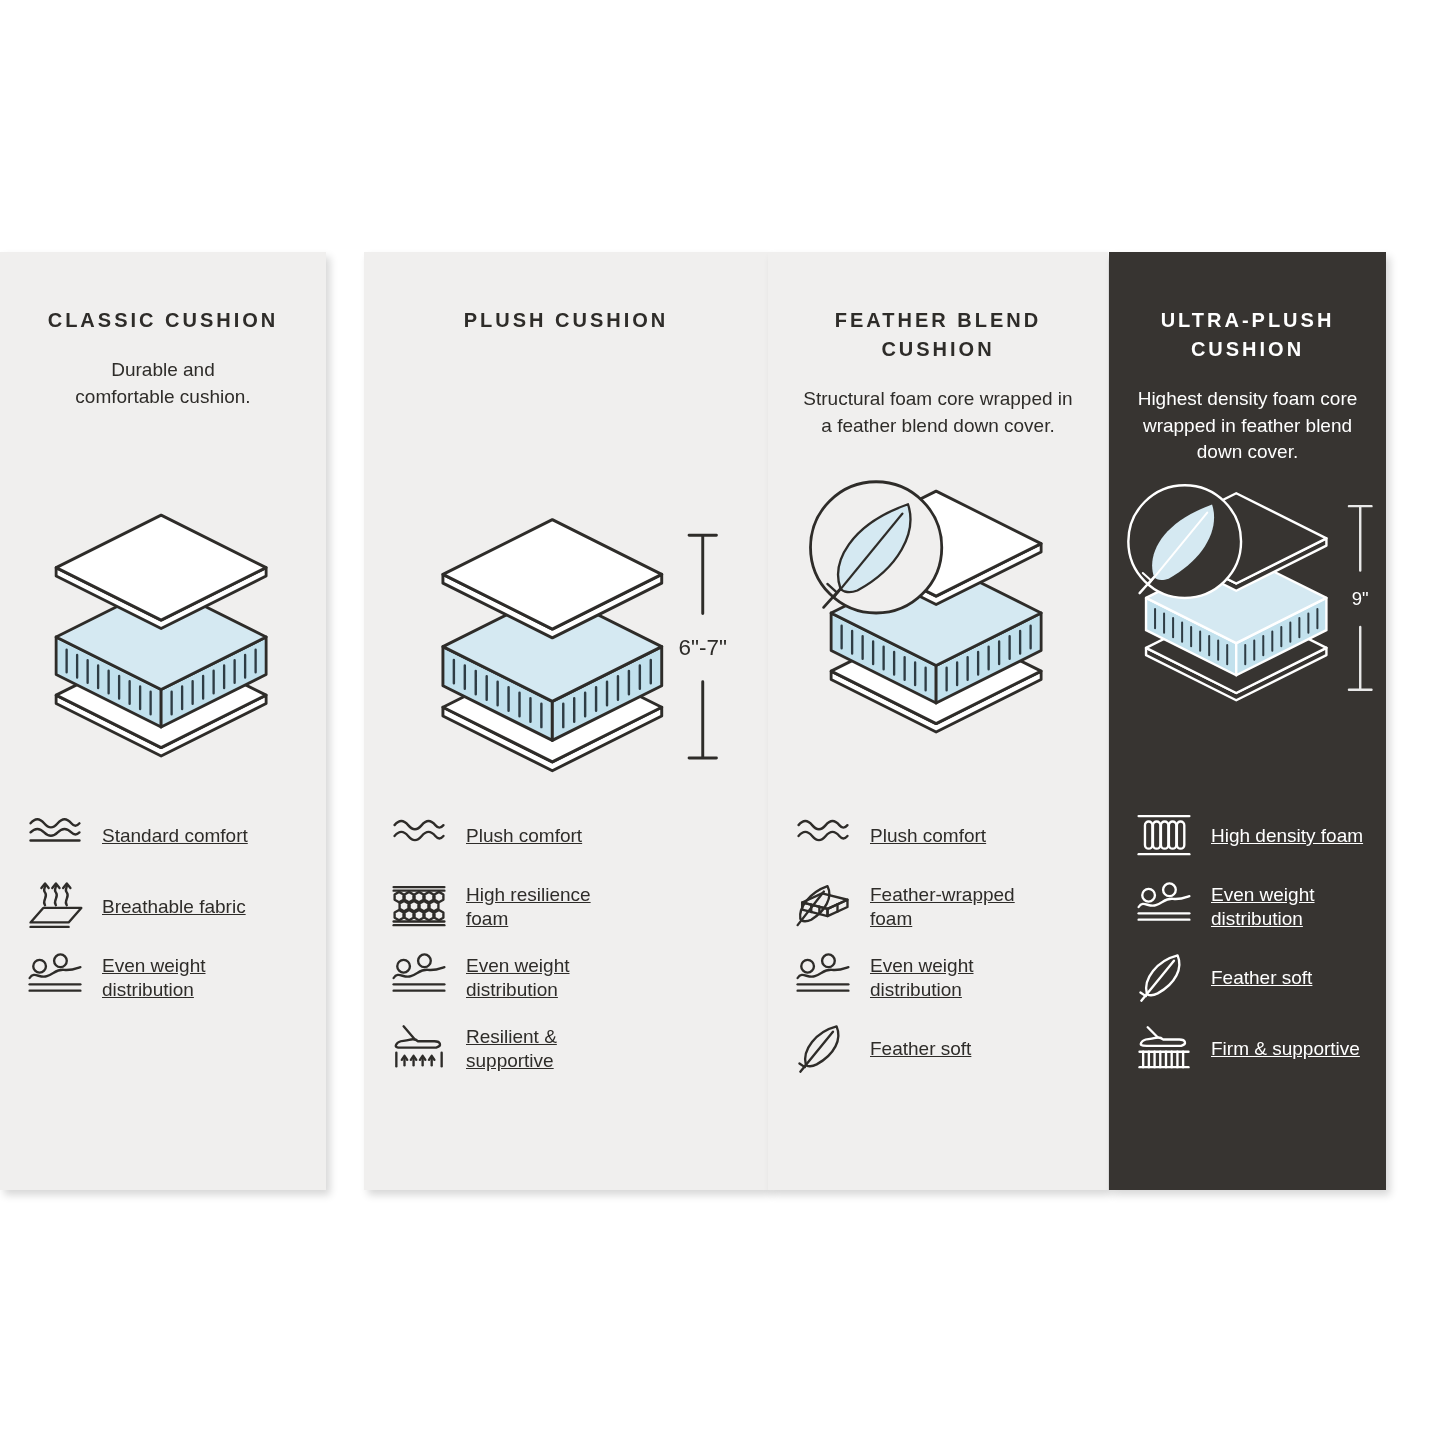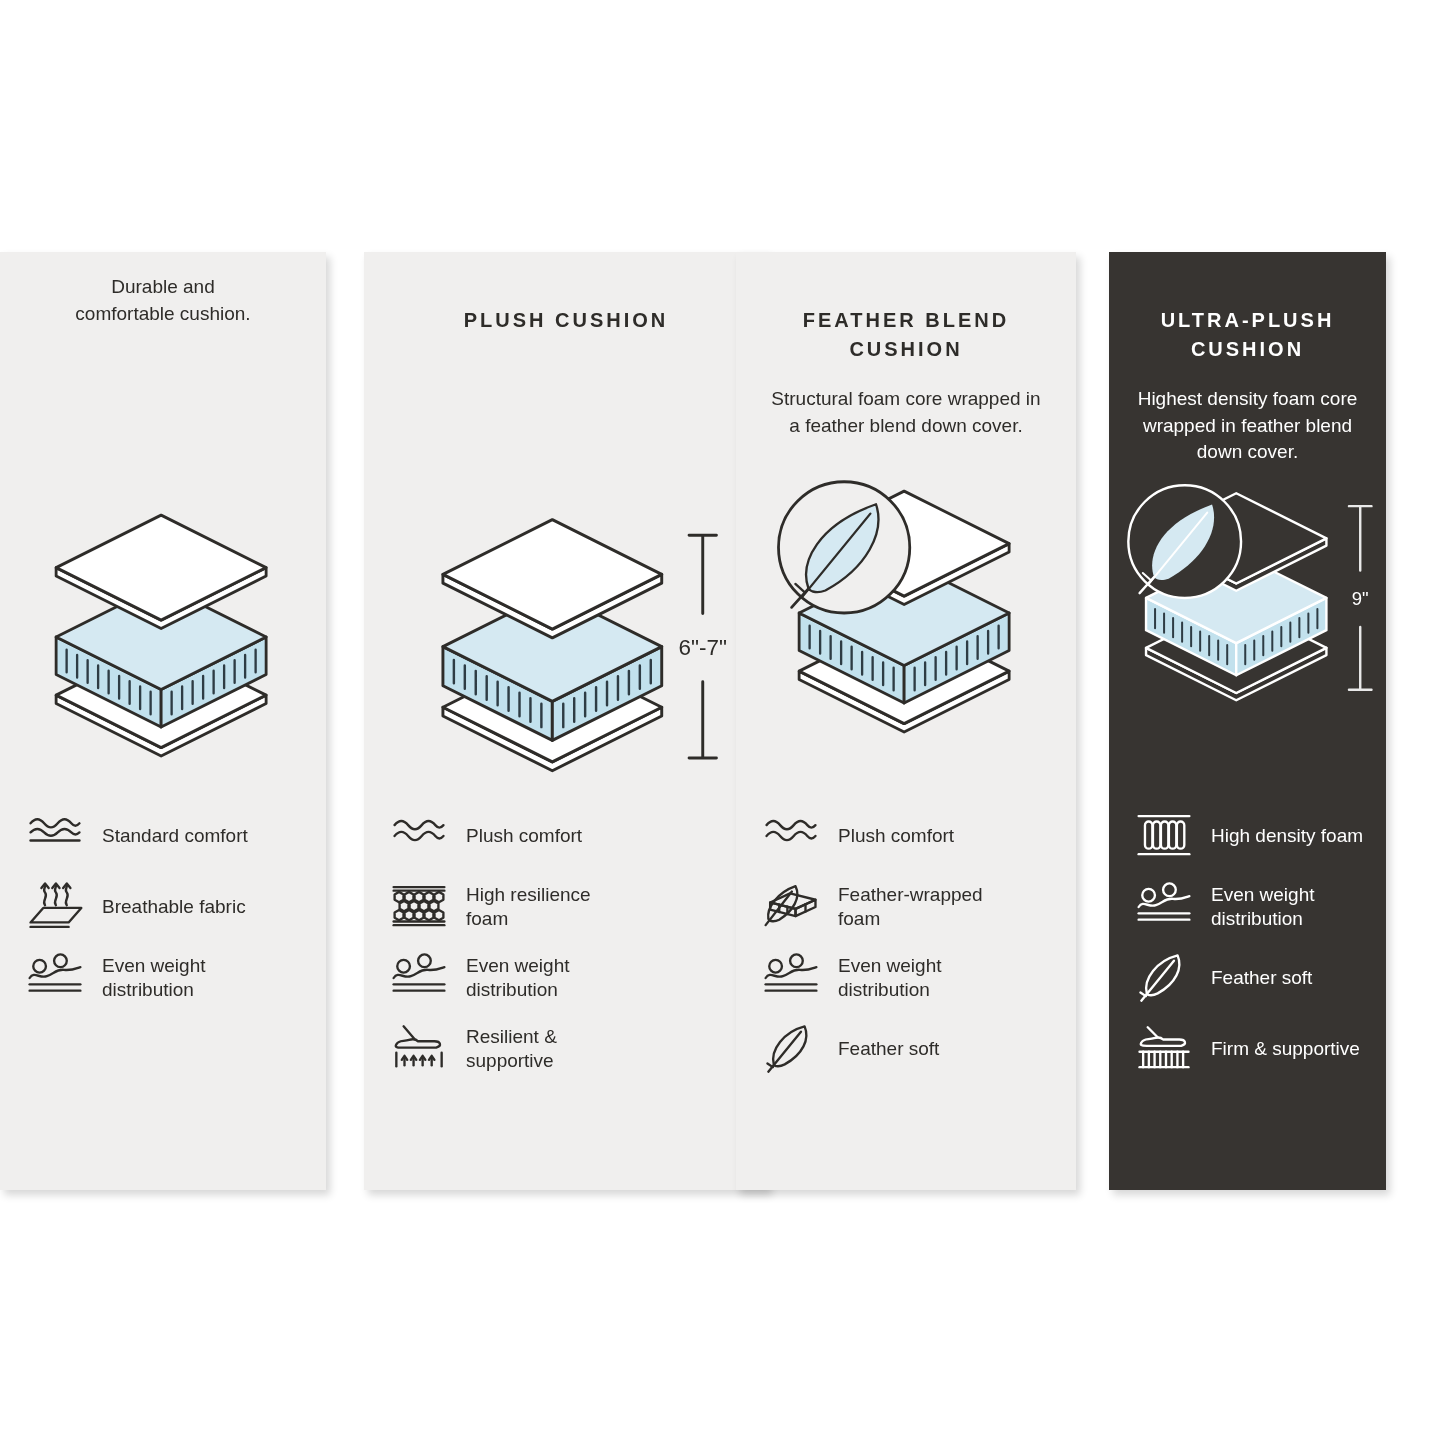--- a/index.html
+++ b/index.html
@@ -32,34 +32,35 @@
   .diagram-wrap{
     position:absolute;left:0;right:0;height:300px;
     display:flex;justify-content:center;align-items:flex-start;
   }
   .features{
     position:absolute;top:556px;left:24px;right:6px;
     display:flex;flex-direction:column;
   }
   .feature-row{
     display:flex;align-items:center;gap:16px;
-    min-height:50px;margin-bottom:15px;
+    min-height:50px;margin-bottom:15px;text-decoration:underline;
   }
   .feature-icon{
     width:62px;flex-shrink:0;display:flex;justify-content:center;align-items:center;
   }
   .feature-label{
     font-size:19px;line-height:1.26;white-space:pre-line;
   }
 </style>
 </head>
 <body>
 
 <div id="infographic">
     <section class="panel light" style="left: 0px; width: 326px;">
+    <h2 class="panel-title">CLASSIC CUSHION</h2>
     <p class="panel-desc">Durable and
 comfortable cushion.</p>
     <div class="diagram-wrap" style="top: 250px;">
         <svg width="300" viewBox="0 0 320 290" fill="none" xmlns="http://www.w3.org/2000/svg">
           <path d="M46,206 L158,262 L270,206 L270,215 L158,271 L46,215 Z" fill="#ffffff" stroke="#2e2c29" stroke-width="3" stroke-linejoin="round"></path>
           <path d="M158,150 L270,206 L158,262 L46,206 Z" fill="#ffffff" stroke="#2e2c29" stroke-width="3" stroke-linejoin="round"></path>
           <path d="M46,144 L158,200 L158,240 L46,184 Z" fill="#c2e1ed" stroke="#2e2c29" stroke-width="3" stroke-linejoin="round"></path>
           <path d="M158,200 L270,144 L270,184 L158,240 Z" fill="#c2e1ed" stroke="#2e2c29" stroke-width="3" stroke-linejoin="round"></path>
           <path d="M57.2,157.6 V181.6 M169.2,202.4 V226.4 M68.4,163.2 V187.2 M180.4,196.8 V220.8 M79.6,168.8 V192.8 M191.6,191.2 V215.2 M90.8,174.4 V198.4 M202.8,185.6 V209.6 M102.0,180.0 V204.0 M214.0,180.0 V204.0 M113.2,185.6 V209.6 M225.2,174.4 V198.4 M124.4,191.2 V215.2 M236.4,168.8 V192.8 M135.6,196.8 V220.8 M247.6,163.2 V187.2 M146.8,202.4 V226.4 M258.8,157.6 V181.6 " stroke="#2e3c44" stroke-width="2.5" stroke-linecap="round"></path>
           <path d="M158,88 L270,144 L158,200 L46,144 Z" fill="#d5e9f2" stroke="#2e2c29" stroke-width="3" stroke-linejoin="round"></path>
@@ -191,21 +192,21 @@
               <path d="M33,40 L36,35.5 L39,40"></path>
               <path d="M46,46 V37"></path>
               <path d="M43,40 L46,35.5 L49,40"></path>
             </svg>
           </span>
     <span class="feature-label">Resilient &amp;
 supportive</span>
   </div>
       </div>
   </section>
-    <section class="panel light" style="left: 736px; width: 340px;">
+    <section class="panel light" style="left: 768px; width: 340px;">
     <h2 class="panel-title">FEATHER BLEND
 CUSHION</h2>
     <p class="panel-desc">Structural foam core wrapped in
 a feather blend down cover.</p>
     <div class="diagram-wrap" style="top: 226px;">
         <svg width="300" viewBox="0 0 320 290" fill="none" xmlns="http://www.w3.org/2000/svg">
           <path d="M46,206 L158,262 L270,206 L270,215 L158,271 L46,215 Z" fill="#ffffff" stroke="#2e2c29" stroke-width="3" stroke-linejoin="round"></path>
           <path d="M158,150 L270,206 L158,262 L46,206 Z" fill="#ffffff" stroke="#2e2c29" stroke-width="3" stroke-linejoin="round"></path>
           <path d="M46,144 L158,200 L158,240 L46,184 Z" fill="#c2e1ed" stroke="#2e2c29" stroke-width="3" stroke-linejoin="round"></path>
           <path d="M158,200 L270,144 L270,184 L158,240 Z" fill="#c2e1ed" stroke="#2e2c29" stroke-width="3" stroke-linejoin="round"></path>

